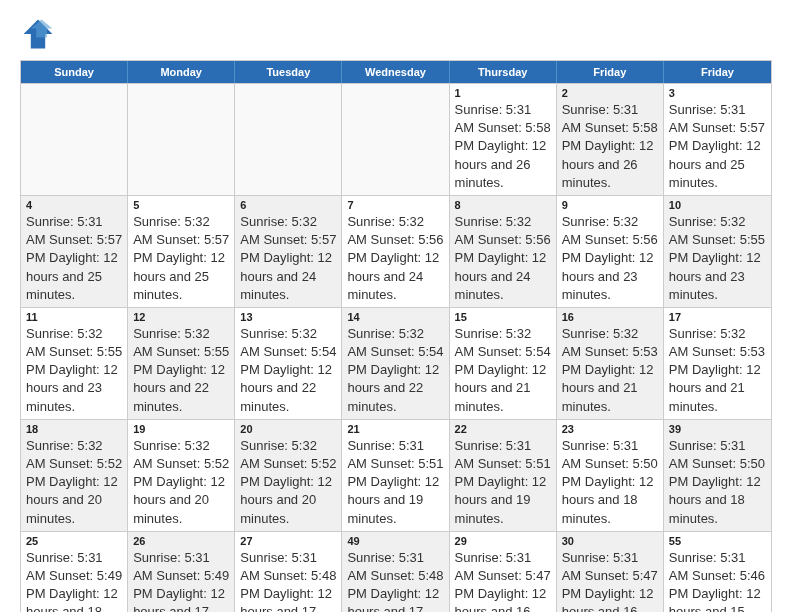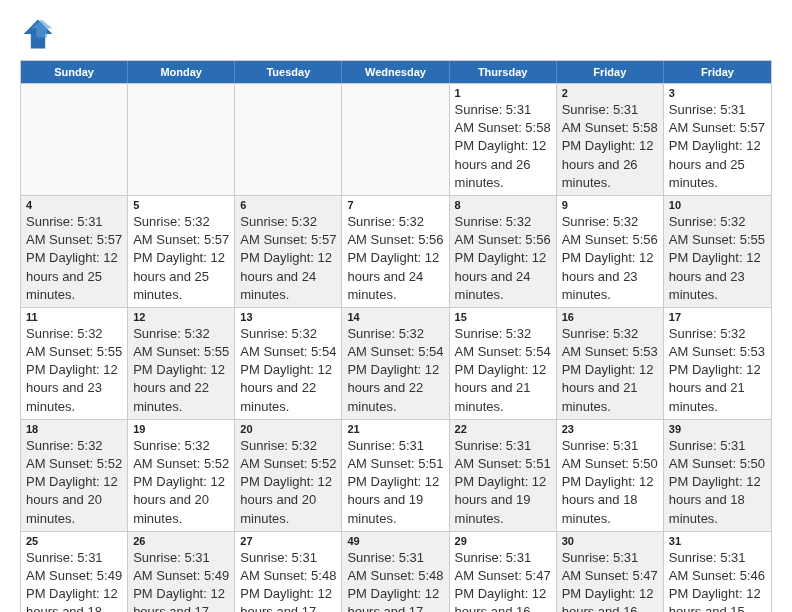--- a/index.html
+++ b/index.html
@@ -359,21 +359,21 @@
 and 16 minutes.</div>
           </div>
           <div class="cal-cell shaded">
             <span class="day-number">30</span>
             <div class="day-info">Sunrise: 5:31 AM
 Sunset: 5:47 PM
 Daylight: 12 hours
 and 16 minutes.</div>
           </div>
           <div class="cal-cell">
-            <span class="day-number">31</span>
+            <span class="day-number">55</span>
             <div class="day-info">Sunrise: 5:31 AM
 Sunset: 5:46 PM
 Daylight: 12 hours
 and 15 minutes.</div>
           </div>
         </div>
       </div>
   </div>
 </div>
 

